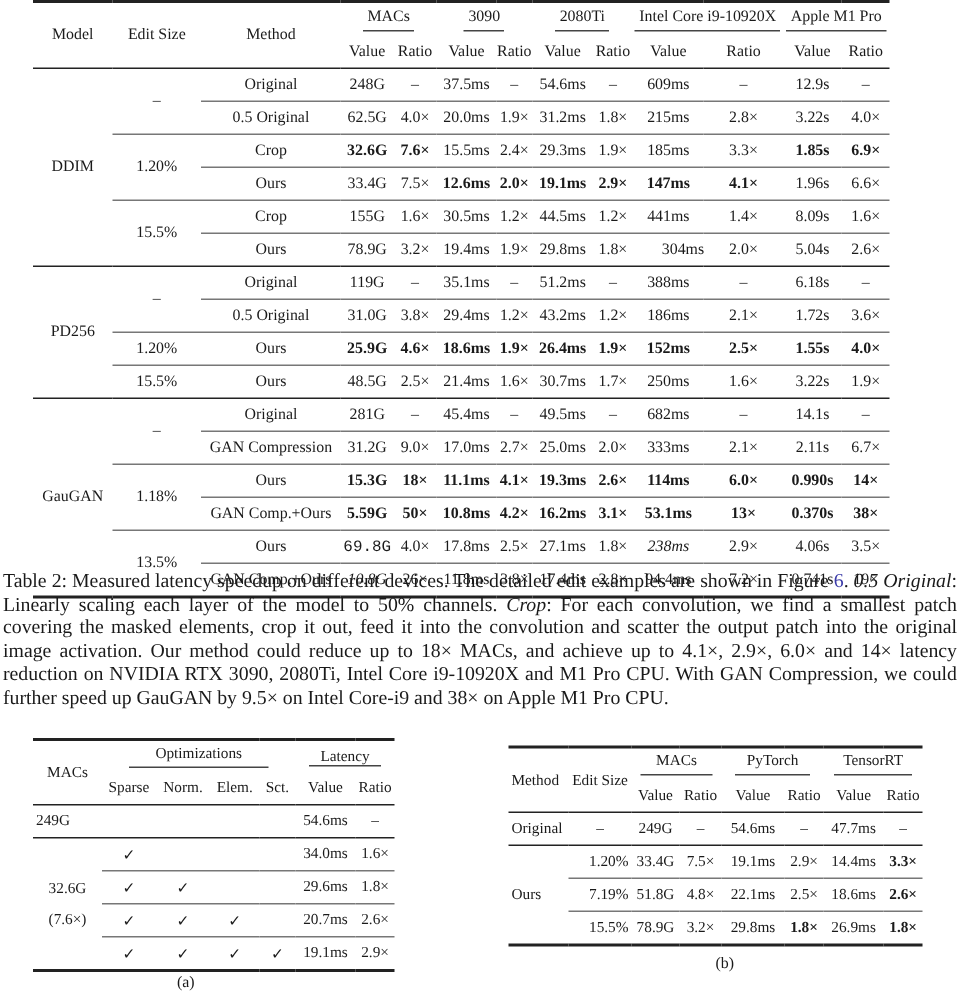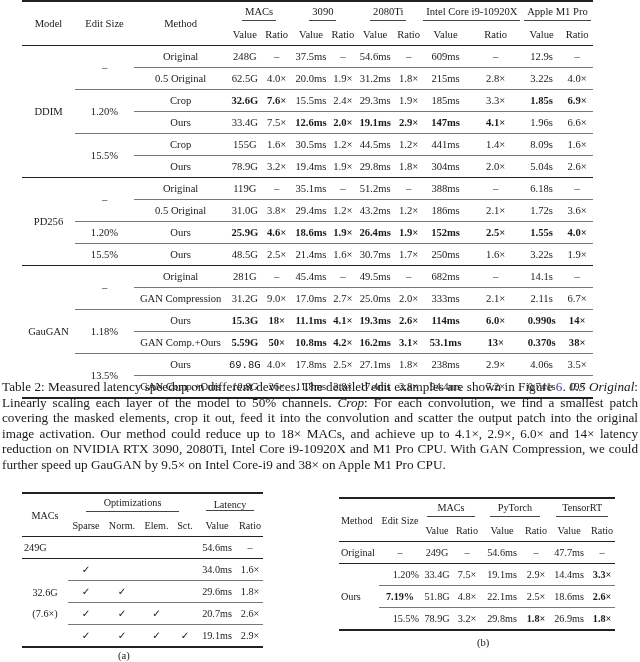--- a/index.html
+++ b/index.html
@@ -157,21 +157,21 @@
         <td style="border-top: 1px solid rgb(119, 119, 119);">1.6×</td>
       </tr>
       <tr>
         <td style="border-top: 1px solid rgb(119, 119, 119);">Ours</td>
         <td style="border-top: 1px solid rgb(119, 119, 119);">78.9G</td>
         <td style="border-top: 1px solid rgb(119, 119, 119);">3.2×</td>
         <td style="border-top: 1px solid rgb(119, 119, 119);">19.4ms</td>
         <td style="border-top: 1px solid rgb(119, 119, 119);">1.9×</td>
         <td style="border-top: 1px solid rgb(119, 119, 119);">29.8ms</td>
         <td style="border-top: 1px solid rgb(119, 119, 119);">1.8×</td>
-        <td style="border-top: 1px solid rgb(119, 119, 119);">304ms</td>
+        <td style="border-top: 1px solid rgb(119, 119, 119); text-align: right;">304ms</td>
         <td style="border-top: 1px solid rgb(119, 119, 119);">2.0×</td>
         <td style="border-top: 1px solid rgb(119, 119, 119);">5.04s</td>
         <td style="border-top: 1px solid rgb(119, 119, 119);">2.6×</td>
       </tr>
       <tr>
         <td rowspan="4" style="border-top: 1.2px solid rgb(34, 34, 34);">PD256</td>
         <td rowspan="2" style="border-top: 1.2px solid rgb(34, 34, 34);">–</td>
         <td style="border-top: 1.2px solid rgb(34, 34, 34);">Original</td>
         <td style="border-top: 1.2px solid rgb(34, 34, 34);">119G</td>
         <td style="border-top: 1.2px solid rgb(34, 34, 34);">–</td>
@@ -282,21 +282,21 @@
       </tr>
       <tr>
         <td rowspan="2" style="border-top: 1px solid rgb(119, 119, 119); border-bottom: 2px solid rgb(34, 34, 34);">13.5%</td>
         <td style="border-top: 1px solid rgb(119, 119, 119);">Ours</td>
         <td style="border-top: 1px solid rgb(119, 119, 119); font-family: Liberation Mono, monospace;">69.8G</td>
         <td style="border-top: 1px solid rgb(119, 119, 119);">4.0×</td>
         <td style="border-top: 1px solid rgb(119, 119, 119);">17.8ms</td>
         <td style="border-top: 1px solid rgb(119, 119, 119);">2.5×</td>
         <td style="border-top: 1px solid rgb(119, 119, 119);">27.1ms</td>
         <td style="border-top: 1px solid rgb(119, 119, 119);">1.8×</td>
-        <td style="border-top: 1px solid rgb(119, 119, 119);">238ms</td>
+        <td style="border-top: 1px solid rgb(119, 119, 119); font-style: italic;">238ms</td>
         <td style="border-top: 1px solid rgb(119, 119, 119);">2.9×</td>
         <td style="border-top: 1px solid rgb(119, 119, 119);">4.06s</td>
         <td style="border-top: 1px solid rgb(119, 119, 119);">3.5×</td>
       </tr>
       <tr>
         <td style="border-top: 1px solid rgb(119, 119, 119); border-bottom: 2px solid rgb(34, 34, 34);">GAN Comp.+Ours</td>
         <td style="border-top: 1px solid rgb(119, 119, 119); border-bottom: 2px solid rgb(34, 34, 34); font-style: italic;">10.8G</td>
         <td style="border-top: 1px solid rgb(119, 119, 119); border-bottom: 2px solid rgb(34, 34, 34);">26×</td>
         <td style="border-top: 1px solid rgb(119, 119, 119); border-bottom: 2px solid rgb(34, 34, 34); margin-left: 28px;">11.8ms</td>
         <td style="border-top: 1px solid rgb(119, 119, 119); border-bottom: 2px solid rgb(34, 34, 34);">3.8×</td>
@@ -434,21 +434,21 @@
         <td rowspan="3" style="text-align:left;border-top:1.2px solid #222;border-bottom:2px solid #222">Ours</td>
         <td style="text-align: right; border-top: 1.2px solid rgb(34, 34, 34);">1.20%</td>
         <td style="border-top: 1.2px solid rgb(34, 34, 34);">33.4G</td>
         <td style="border-top: 1.2px solid rgb(34, 34, 34);">7.5×</td>
         <td style="border-top: 1.2px solid rgb(34, 34, 34);">19.1ms</td>
         <td style="border-top: 1.2px solid rgb(34, 34, 34);">2.9×</td>
         <td style="border-top: 1.2px solid rgb(34, 34, 34);">14.4ms</td>
         <td style="border-top: 1.2px solid rgb(34, 34, 34);"><b>3.3×</b></td>
       </tr>
       <tr>
-        <td style="text-align: center; border-top: 1px solid rgb(119, 119, 119); font-weight: bold;">7.19%</td>
+        <td style="text-align: right; border-top: 1px solid rgb(119, 119, 119);">7.19%</td>
         <td style="border-top: 1px solid rgb(119, 119, 119);">51.8G</td>
         <td style="border-top: 1px solid rgb(119, 119, 119);">4.8×</td>
         <td style="border-top: 1px solid rgb(119, 119, 119);">22.1ms</td>
         <td style="border-top: 1px solid rgb(119, 119, 119);">2.5×</td>
         <td style="border-top: 1px solid rgb(119, 119, 119);">18.6ms</td>
         <td style="border-top: 1px solid rgb(119, 119, 119);"><b>2.6×</b></td>
       </tr>
       <tr>
         <td style="text-align: right; border-top: 1px solid rgb(119, 119, 119); border-bottom: 2px solid rgb(34, 34, 34);">15.5%</td>
         <td style="border-top: 1px solid rgb(119, 119, 119); border-bottom: 2px solid rgb(34, 34, 34);">78.9G</td>

